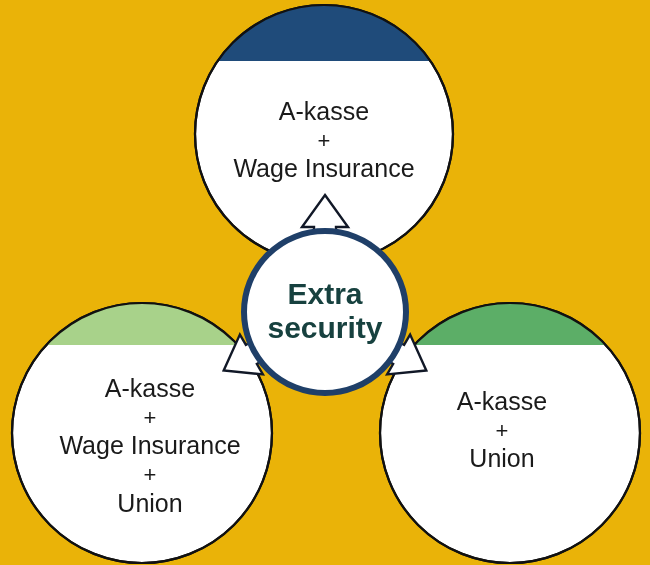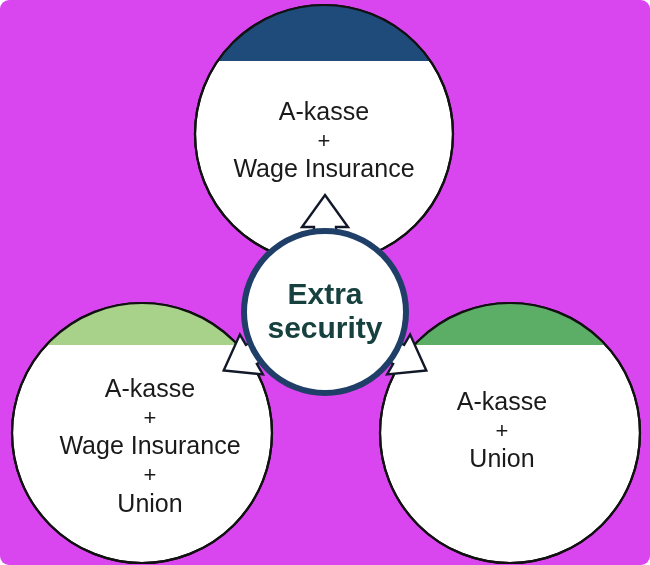--- a/index.html
+++ b/index.html
@@ -59,21 +59,21 @@
     font-size: 30px;
     font-weight: bold;
     fill: #17413f;
     text-anchor: middle;
     dominant-baseline: middle;
   }
 </style>
 </head>
 <body>
 
-<div id="diagram-root" style="background: #d946ef; border-radius: 9px;">
+<div id="diagram-root" style="background: #eab308;">
   <svg id="venn-svg" viewBox="0 0 650 565" xmlns="http://www.w3.org/2000/svg">
 
     <defs>
 
       <clipPath id="clip-top">
         <circle cx="324" cy="134" r="129"></circle>
       </clipPath>
       <clipPath id="clip-bl">
         <circle cx="142" cy="433" r="130"></circle>
       </clipPath>

